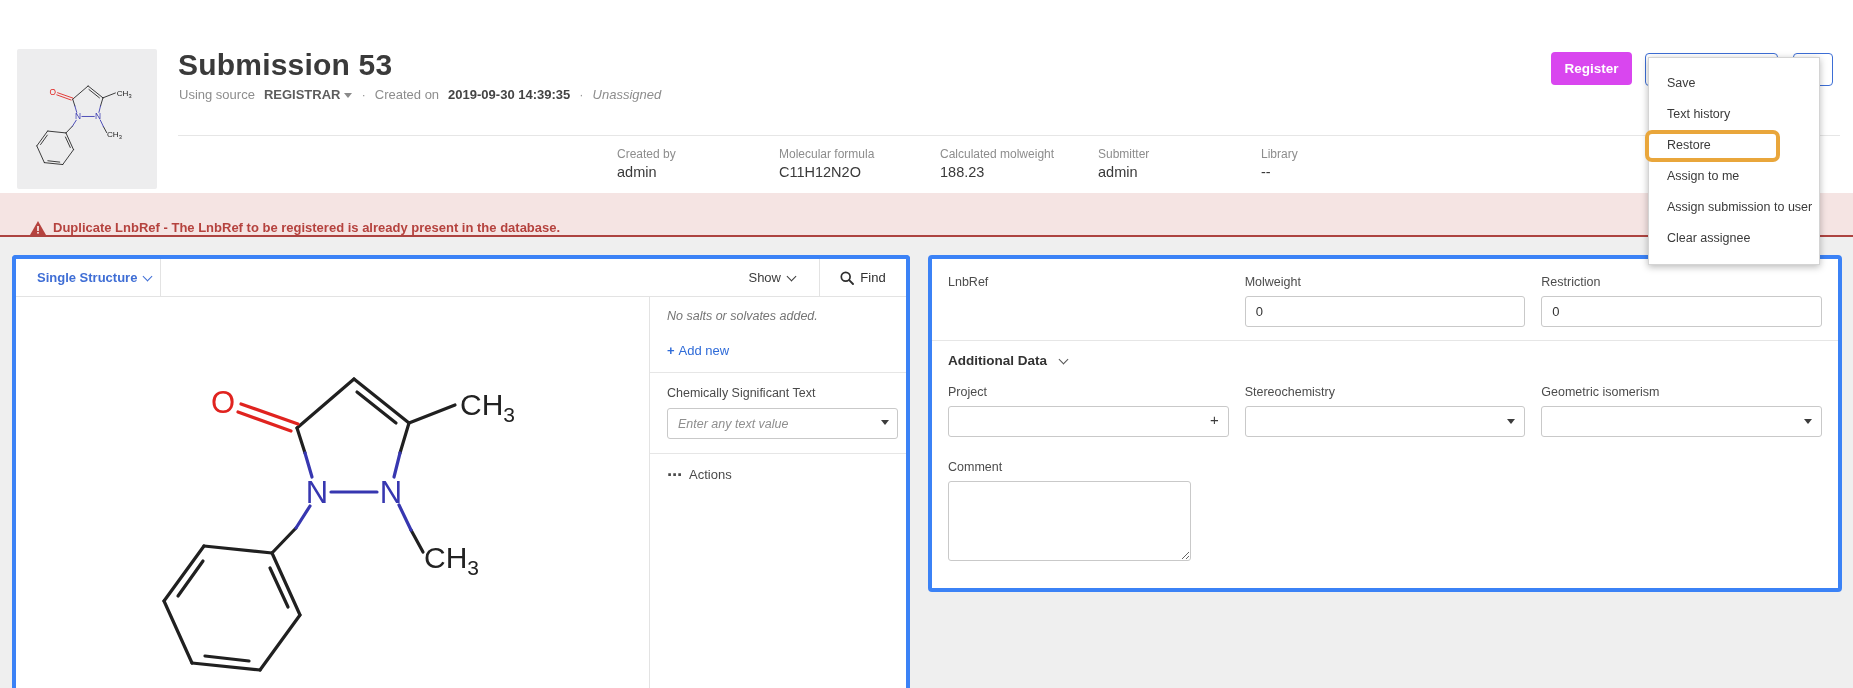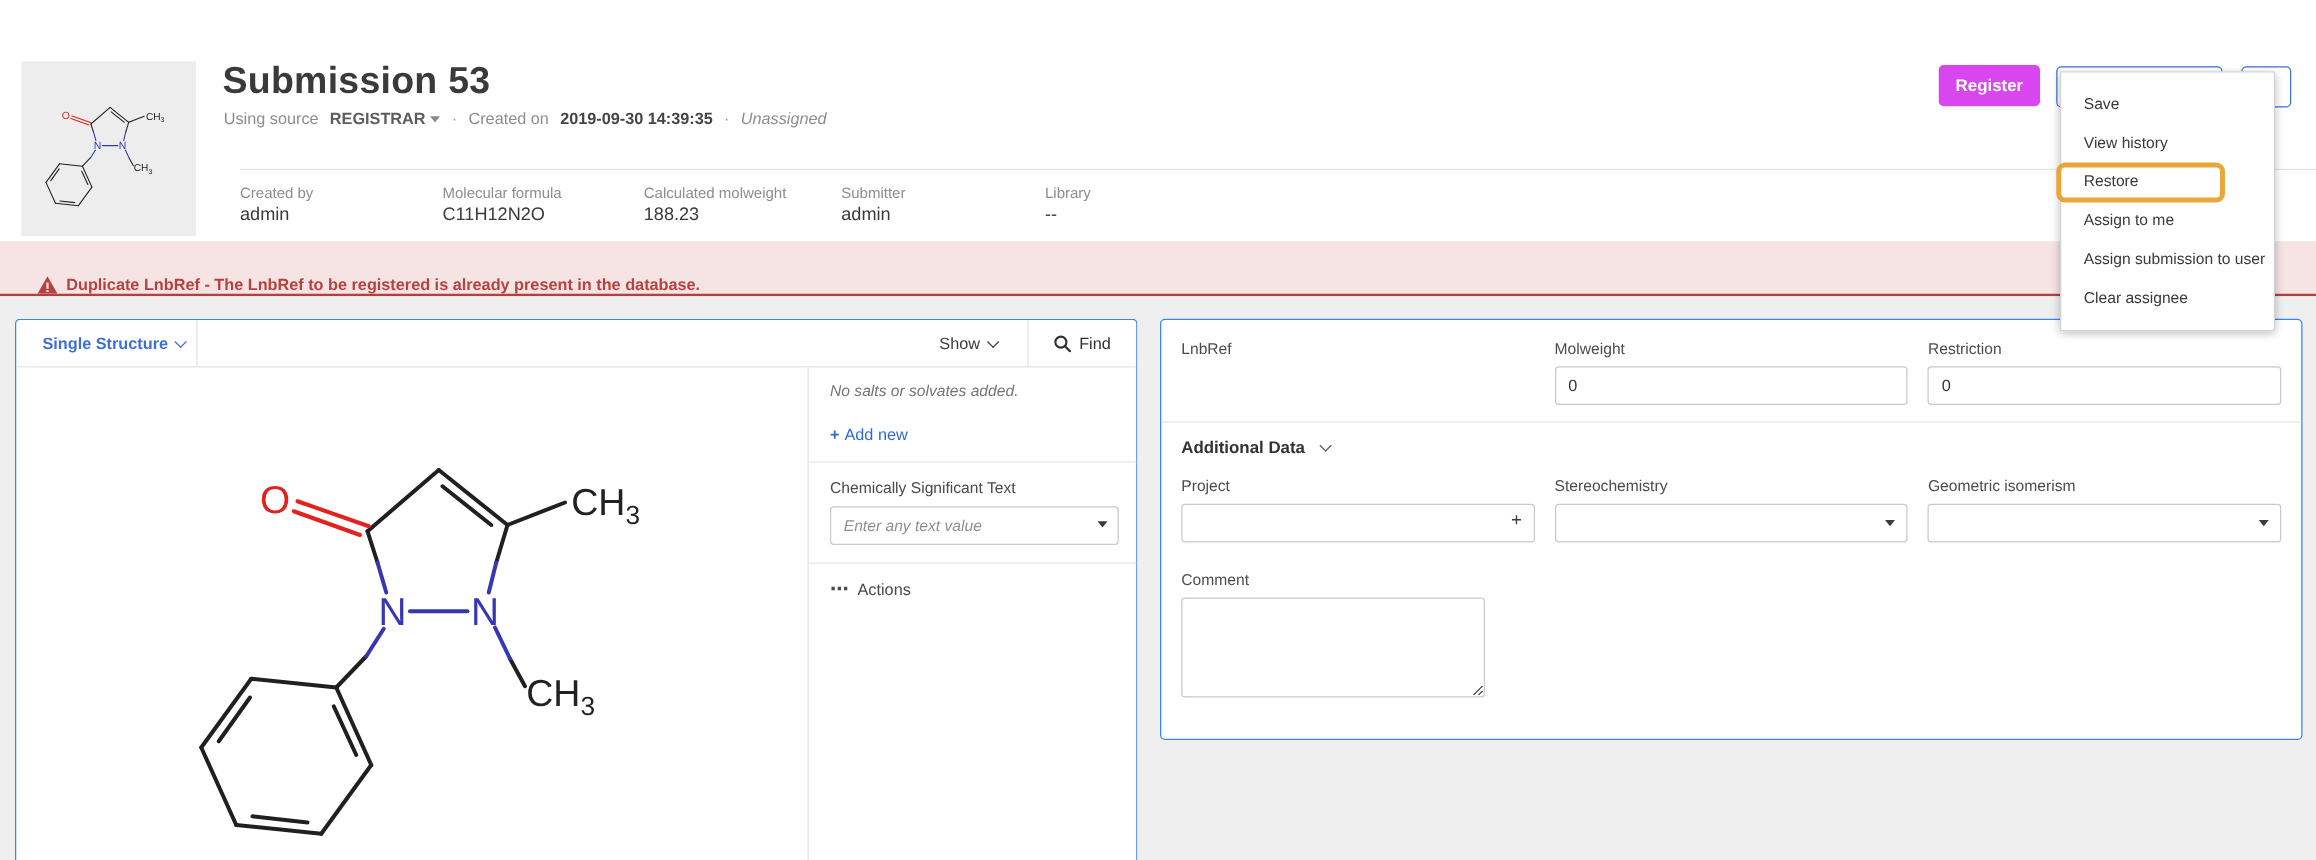--- a/index.html
+++ b/index.html
@@ -10,21 +10,21 @@
   
   .header{position:absolute;left:0;top:0;width:1853px;height:198px;background:#fff;margin-top:32px;}
   .thumb{position:absolute;left:17px;top:17px;width:140px;height:140px;background:#ededee;border-radius:2px;}
   .page-title{position:absolute;left:178px;top:16px;font-size:30px;font-weight:bold;color:#3a3a3a;letter-spacing:.2px;}
   .subline{position:absolute;left:179px;top:55px;font-size:13px;color:#8d8d8d;display:flex;align-items:center;gap:9px;}
   .subline .src{font-weight:bold;color:#5d5d5d;cursor:pointer;}
   .subline .strong{font-weight:bold;color:#444;}
   .subline .dot{color:#9a9a9a;}
   .subline .ital{font-style:italic;color:#8d8d8d;}
   .caret-dn{display:inline-block;width:0;height:0;border-left:4px solid transparent;border-right:4px solid transparent;border-top:5px solid #8a8a8a;margin-left:4px;vertical-align:middle;}
-  .meta-row{position:absolute;left:192px;top:103px;width:1662px;border-top:1px solid #e6e6e6;padding-top:11px;display:flex;}
+  .meta-row{position:absolute;left:178px;top:103px;width:1662px;border-top:1px solid #e6e6e6;padding-top:11px;display:flex;justify-content:center;}
   .meta-col{margin-right:0;}
   .meta-col .lbl{font-size:12px;color:#8d8d8d;margin-bottom:3px;}
   .meta-col .val{font-size:14.5px;color:#3a3a3a;}
   .mc1{width:162px}.mc2{width:161px}.mc3{width:158px}.mc4{width:163px}.mc5{width:140px}
 
   
   .btn-register{position:absolute;left:1551px;top:20px;width:81px;height:33px;background:#d946ef;color:#fff;
     font-size:13.5px;font-weight:bold;border:none;border-radius:4px;cursor:pointer;}
   .btn-more{position:absolute;left:1645px;top:21px;width:133px;height:33px;background:#fff;color:#3d6ed5;
     font-size:13.5px;font-weight:bold;border:1px solid #3d6ed5;border-radius:4px;cursor:pointer;display:flex;align-items:center;justify-content:center;gap:6px;box-sizing:border-box;}
@@ -34,21 +34,21 @@
 
   
   .alert{position:absolute;left:0;top:193px;width:1853px;height:42px;background:#f5e4e3;border-bottom:2px solid #ad4340;
     display:flex;align-items:flex-end;}
   .alert-text{margin-left:30px;font-size:13px;font-weight:bold;color:#b5423e;display:flex;align-items:center;gap:7px;}
 
   
   .content-bg{position:absolute;left:0;top:237px;width:1853px;height:451px;background:#efefef;}
 
   
-  .panel{background:#fff;border:1px solid #3b82f6;border-radius:4px;box-sizing:border-box;}
+  .panel{background:#fff;border:4px solid #3b82f6;border-radius:4px;box-sizing:border-box;}
   .left-panel{position:absolute;left:12px;top:255px;width:898px;height:433px;border-bottom:none;border-radius:4px 4px 0 0;overflow:hidden;}
   .ltoolbar{height:37px;border-bottom:1px solid #e3e3e3;display:flex;align-items:stretch;}
   .mode-sec{width:145px;border-right:1px solid #e3e3e3;display:flex;align-items:center;padding-left:21px;box-sizing:border-box;
     color:#3f6ed5;font-size:13px;font-weight:bold;cursor:pointer;}
   .view-sec{margin-left:auto;display:flex;align-items:center;padding:0 24px;border-right:1px solid #e3e3e3;color:#3c3c3c;font-size:13px;cursor:pointer;}
   .find-sec{display:flex;align-items:center;justify-content:center;width:86px;color:#2f2f2f;font-size:13px;font-weight:500;gap:6px;cursor:pointer;}
   .chev{display:inline-block;width:6px;height:6px;border-right:1.6px solid currentColor;border-bottom:1.6px solid currentColor;
     transform:rotate(45deg);margin-left:7px;margin-bottom:2px;}
   .struct-area{position:relative;height:396px;}
   .v-divider{position:absolute;left:633px;top:0;bottom:0;border-left:1px solid #e3e3e3;}
@@ -295,21 +295,21 @@
     </div>
 
     <div class="comment-block">
       <div class="flabel">Comment</div>
       <textarea class="comment-ta" style=""></textarea>
     </div>
   </div>
 
   <div class="menu">
     <div class="menu-item">Save</div>
-    <div class="menu-item">View history</div>
+    <div class="menu-item">Text history</div>
     <div class="menu-item">
       <span>Restore</span>
       <span class="hl-ring"></span>
     </div>
     <div class="menu-item">Assign to me</div>
     <div class="menu-item">Assign submission to user</div>
     <div class="menu-item">Clear assignee</div>
   </div>
 
 </div>

